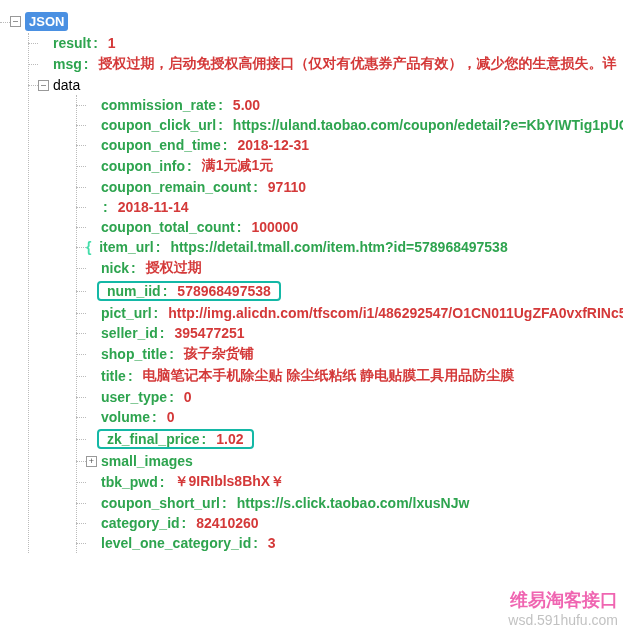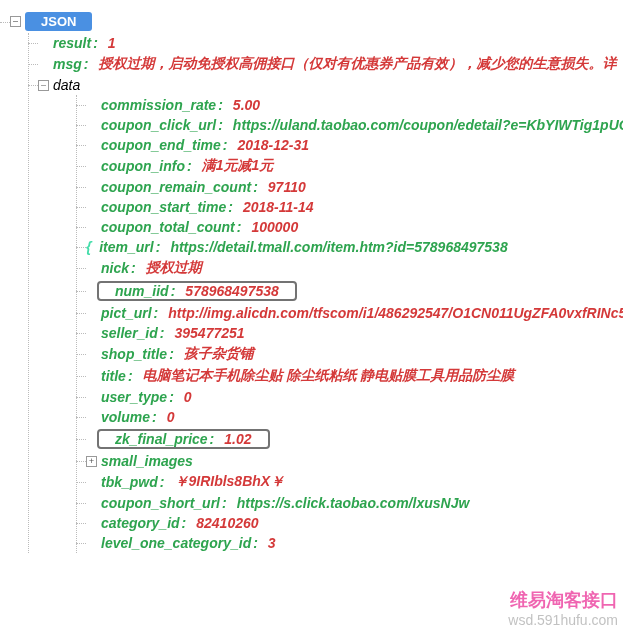--- a/index.html
+++ b/index.html
@@ -10,21 +10,20 @@
     background: #fff;
     color: #333;
     width: 623px;
     box-sizing: border-box;
     overflow: hidden;
   }
   .tree { }
   .node {
     position: relative;
     padding-left: 18px;
-    font-style: italic;
   }
   .node::before {
     content: '';
     position: absolute;
     left: 8px;
     top: 0;
     bottom: 0;
     border-left: 1px dotted #bbb;
   }
   .row {
@@ -56,37 +55,37 @@
     margin-right: 4px;
     cursor: pointer;
     box-sizing: border-box;
     flex: 0 0 auto;
   }
   .spacer { width: 15px; display:inline-block; flex:0 0 auto;}
   .badge {
     background: #4a90e2;
     color: #fff;
     font-weight: bold;
-    padding: 2px 16px;
+    padding: 2px 4px;
     border-radius: 3px;
     font-size: 13px;
   }
   .key {
     color: #2ea44f;
     font-weight: bold;
   }
   .plain-key { color: #000000; }
   .colon { color: #2ea44f; font-weight: bold; margin-left:2px; margin-right:10px;}
   .val-red { color: #d43939; font-weight: bold;}
   .val-green { color: #2ea44f; font-weight: bold;}
   .brace { color: #4da; font-weight:bold; }
   .hl {
-    border: 2px solid #737373;
+    border: 2px solid #14b8a6;
     border-radius: 4px;
-    padding: 0 16px;
+    padding: 0 8px;
     margin-left: -4px;
   }
   .level1 { margin-left: 10px; }
   .level2 { margin-left: 30px; }
   .watermark {
     position: absolute;
     right: 5px;
     bottom: 8px;
     text-align: right;
     pointer-events:none;
@@ -148,21 +147,20 @@
           <span class="val-red">满1元减1元</span>
         </div>
       <div class="row">
           <span class="spacer"></span>
           <span class="key">coupon_remain_count</span>
           <span class="colon">:</span>
           <span class="val-red">97110</span>
         </div>
       <div class="row">
           <span class="spacer"></span>
-          <span class="key">coupon_start_time</span>
           <span class="colon">:</span>
           <span class="val-red">2018-11-14</span>
         </div>
       <div class="row">
           <span class="spacer"></span>
           <span class="key">coupon_total_count</span>
           <span class="colon">:</span>
           <span class="val-red">100000</span>
         </div>
       <div class="row"><span class="brace">{</span>&nbsp;&nbsp;<span class="key">item_url</span><span class="colon">:</span><span class="val-green">https://detail.tmall.com/item.htm?id=578968497538</span></div>

